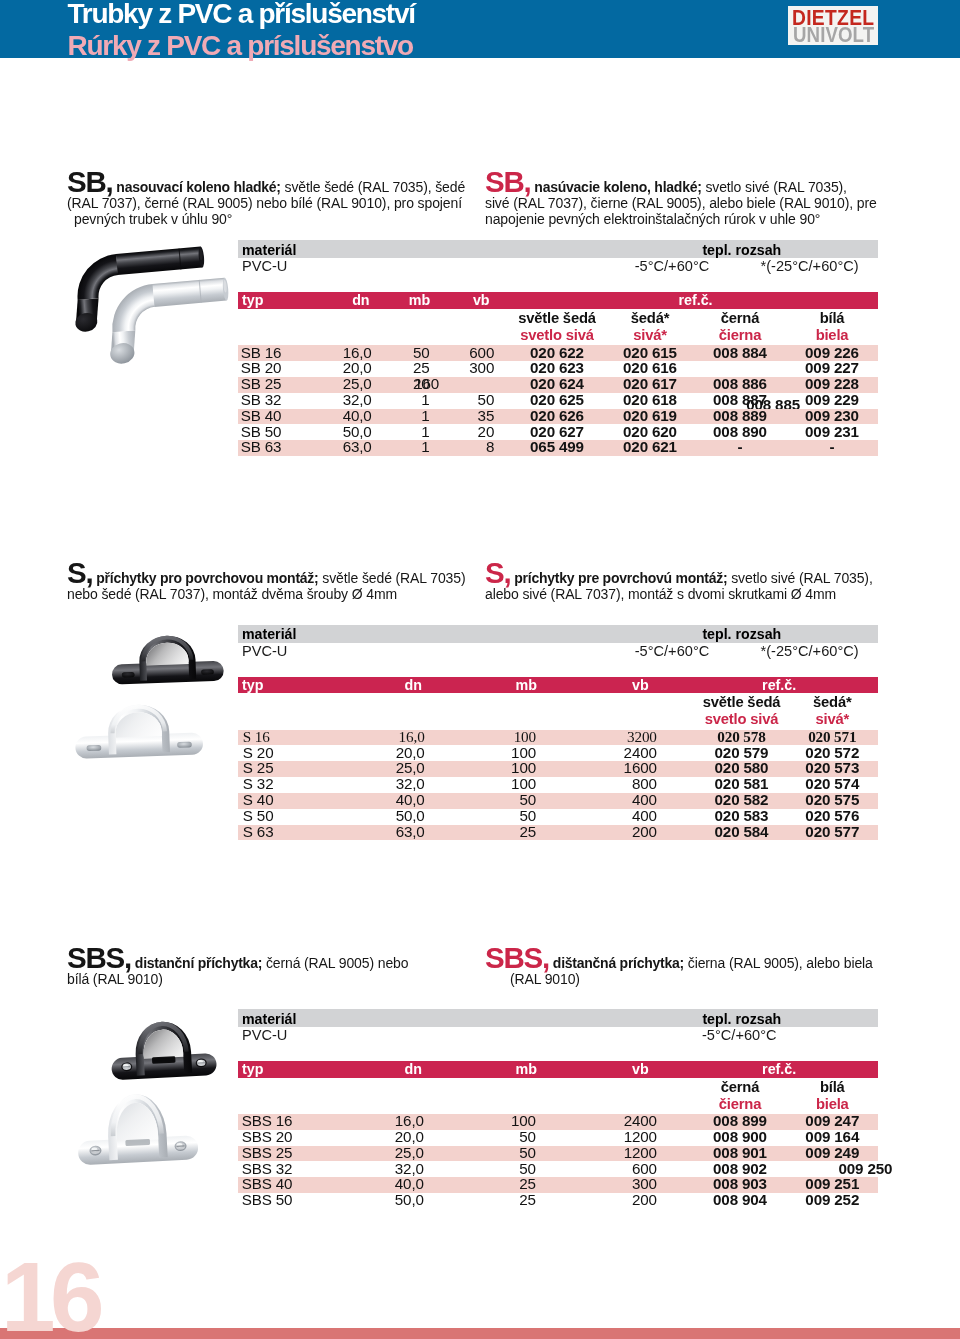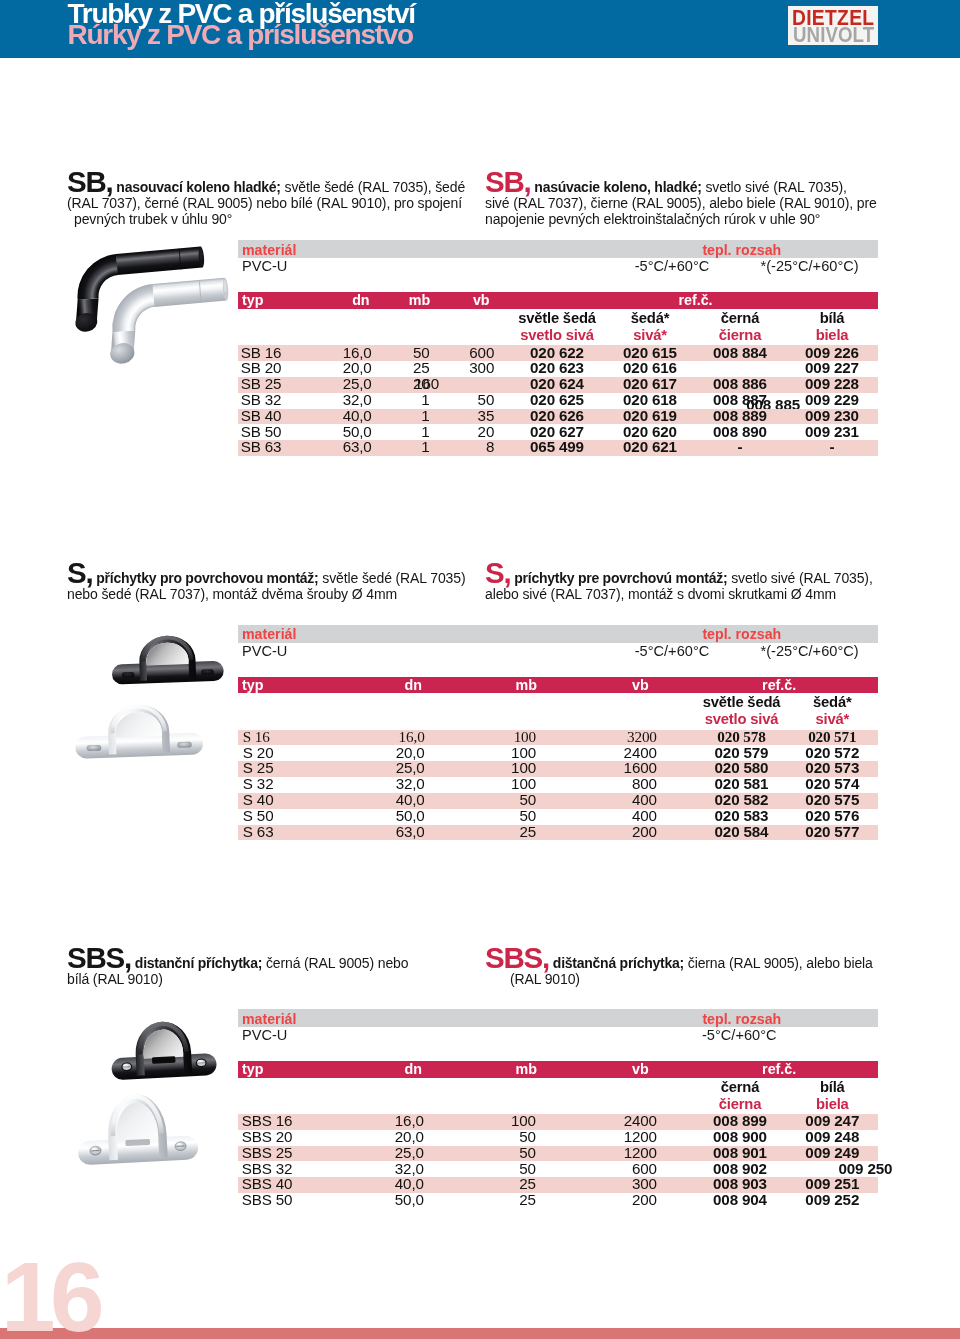--- a/index.html
+++ b/index.html
@@ -6,21 +6,21 @@
   html,body{margin:0;padding:0;}
   body{width:960px;height:1339px;background:#fff;
        font-family:"Liberation Sans",sans-serif;position:relative;overflow:hidden;
        -webkit-font-smoothing:antialiased;}
   .page{position:absolute;left:0;top:0;width:960px;height:1339px;}
 
   
   .hdr{position:absolute;left:0;top:0;width:960px;height:58px;background:#0369a1;padding-left:19px;}
   .hdr-title{position:absolute;left:67.5px;top:0.2px;font-size:28px;font-weight:bold;
              color:#ffffff;letter-spacing:-1.27px;line-height:1;white-space:nowrap;}
-  .hdr-sub{position:absolute;left:67.5px;top:21px;font-size:28px;font-weight:bold;
+  .hdr-sub{position:absolute;left:67.5px;top:32px;font-size:28px;font-weight:bold;
            color:#f0aab5;letter-spacing:-1.27px;line-height:1;white-space:nowrap;}
   .logo{position:absolute;left:787.5px;top:5.8px;width:90.6px;height:39.6px;background:#f4f4f2;}
   .logo-d{position:absolute;left:4.5px;top:1.5px;font-size:22px;font-weight:bold;
           color:#c4281f;letter-spacing:0.35px;line-height:1;
           transform:scaleX(0.875);transform-origin:left top;white-space:nowrap;}
   .logo-u{position:absolute;left:5.3px;top:18.4px;font-size:22.5px;font-weight:bold;
           color:#a6a6a6;letter-spacing:0.1px;line-height:1;
           transform:scaleX(0.83);transform-origin:left top;white-space:nowrap;}
 
   
@@ -34,21 +34,21 @@
   .sec-desc .dline{white-space:nowrap;position:absolute;left:0;height:16.1px;line-height:16.1px;}
   .sec-desc .code{font-size:29.5px;font-weight:bold;letter-spacing:-1.2px;
                   line-height:0;}
   .sec-desc .bold{font-weight:bold;letter-spacing:-0.25px;}
   .red{color:#cb2649;}
 
   
   .tbl{position:absolute;left:238px;width:640px;top:0;}
   .band-grey{position:absolute;left:0;width:640px;height:18px;background:#d2d3d5;}
   .band-red{position:absolute;left:0;width:640px;height:16.5px;background:#cb2450;}
-  .lbl{position:absolute;font-size:14.2px;font-weight:bold;color:#ef4444;white-space:nowrap;}
+  .lbl{position:absolute;font-size:14.2px;font-weight:bold;color:#000000;white-space:nowrap;}
   .val{position:absolute;font-size:14.6px;color:#1a1a1a;white-space:nowrap;}
   .hd{position:absolute;font-size:14.3px;font-weight:bold;color:#ffffff;white-space:nowrap;}
   .sub-hd{position:absolute;font-size:14.8px;font-weight:bold;text-align:center;
           white-space:nowrap;letter-spacing:-0.2px;}
   .row{position:absolute;left:0;width:640px;height:15.8px;}
   .row.alt{background:#f3d2cd;}
   .cell{position:absolute;font-size:15.2px;color:#131313;white-space:nowrap;top:-1.8px;letter-spacing:-0.15px;}
   .cell.b{font-weight:bold;}
 
   
@@ -306,21 +306,21 @@
     <div class="cell" style="left:338.9px;width:80px;text-align:right;">2400</div>
     <div class="cell b" style="left:442px;width:120px;text-align:center;">008 899</div>
     <div class="cell b" style="left:534.3px;width:120px;text-align:center;">009 247</div>
   </div>
   <div class="row" style="top:120.72px;">
     <div class="cell" style="left:3.8px;">SBS 20</div>
     <div class="cell" style="left:105.8px;width:80px;text-align:right;">20,0</div>
     <div class="cell" style="left:217.8px;width:80px;text-align:right;">50</div>
     <div class="cell" style="left:338.9px;width:80px;text-align:right;">1200</div>
     <div class="cell b" style="left:442px;width:120px;text-align:center;">008 900</div>
-    <div class="cell b" style="left:534.3px;width:120px;text-align:center;">009 248</div>
+    <div class="cell b" style="left:534.3px;width:120px;text-align:center;">009 164</div>
   </div>
   <div class="row alt" style="top:136.54px;">
     <div class="cell" style="left:3.8px;">SBS 25</div>
     <div class="cell" style="left:105.8px;width:80px;text-align:right;">25,0</div>
     <div class="cell" style="left:217.8px;width:80px;text-align:right;">50</div>
     <div class="cell" style="left:338.9px;width:80px;text-align:right;">1200</div>
     <div class="cell b" style="left:442px;width:120px;text-align:center;">008 901</div>
     <div class="cell b" style="left:534.3px;width:120px;text-align:center;">009 249</div>
   </div>
   <div class="row" style="top:152.36px;">

